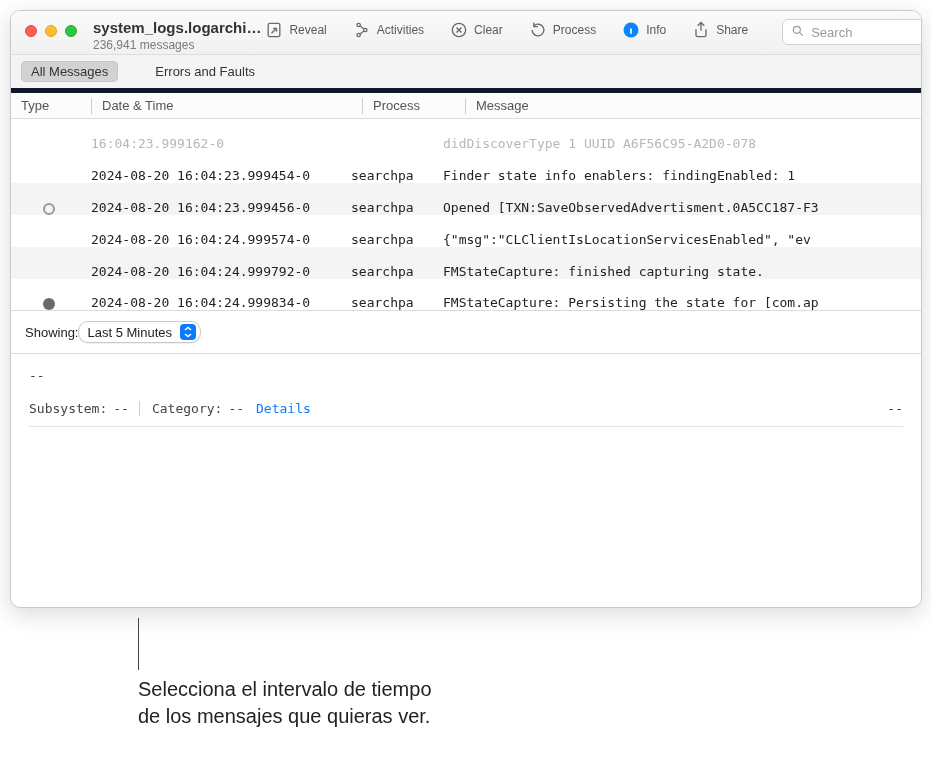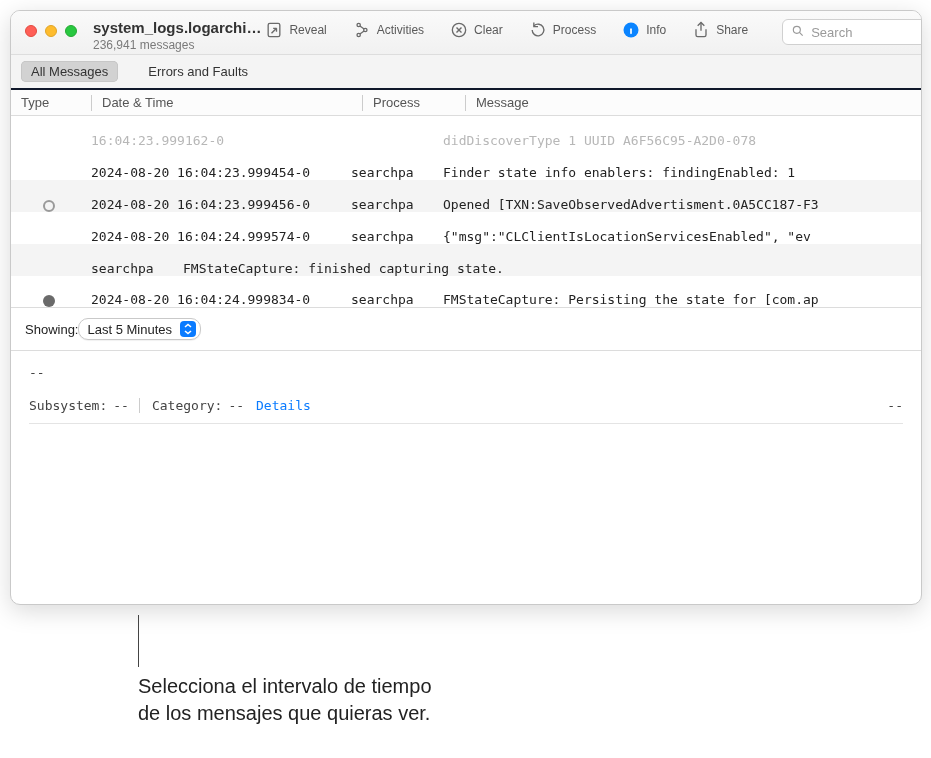--- a/index.html
+++ b/index.html
@@ -41,23 +41,23 @@
   .tb-item.info .tb-icon svg circle{ fill:#0a84ff; }
   .search-wrap { margin-left:12px; }
   .search {
     display:flex; align-items:center; gap:6px;
     width:170px; height:26px; padding:0 8px;
     border:1px solid #d0d0d0; border-radius:6px;
     background:#fff; color:#9a9a9a;
   }
   
   .filter-row {
-    display:flex; gap:20px; padding:6px 10px;
+    display:flex; gap:27px; padding:6px 10px;
     background:#f4f4f4;
-    border-bottom:2px solid #0f172a;
+    border-bottom:5px solid #0f172a;
   }
   .seg {
     padding:3px 10px; border-radius:5px;
     font-size:13px; color:#333; cursor:default;
   }
   .seg.active { background:#d2d2d2; box-shadow:inset 0 0 0 0.5px #bbb;}
   
   .thead {
     display:flex; align-items:center;
     height:26px; padding:0 10px;
@@ -261,20 +261,21 @@
         <div class="c-msg">Opened [TXN:SaveObservedAdvertisment.0A5CC187-F3</div>
       </div>
       <div class="row">
         <div class="c-type"></div>
         <div class="c-dt">2024-08-20 16:04:24.999574-0</div>
         <div class="c-proc">searchpa</div>
         <div class="c-msg">{"msg":"CLClientIsLocationServicesEnabled", "ev</div>
       </div>
       <div class="row alt">
         <div class="c-type"></div>
+        <div class="c-dt">2024-08-20 16:04:24.999792-0</div>
         <div class="c-proc">searchpa</div>
         <div class="c-msg">FMStateCapture: finished capturing state.</div>
       </div>
       <div class="row bb">
         <div class="c-type">
           <span class="type-dot solid"></span>
         </div>
         <div class="c-dt">2024-08-20 16:04:24.999834-0</div>
         <div class="c-proc">searchpa</div>
         <div class="c-msg">FMStateCapture: Persisting the state for [com.ap</div>

